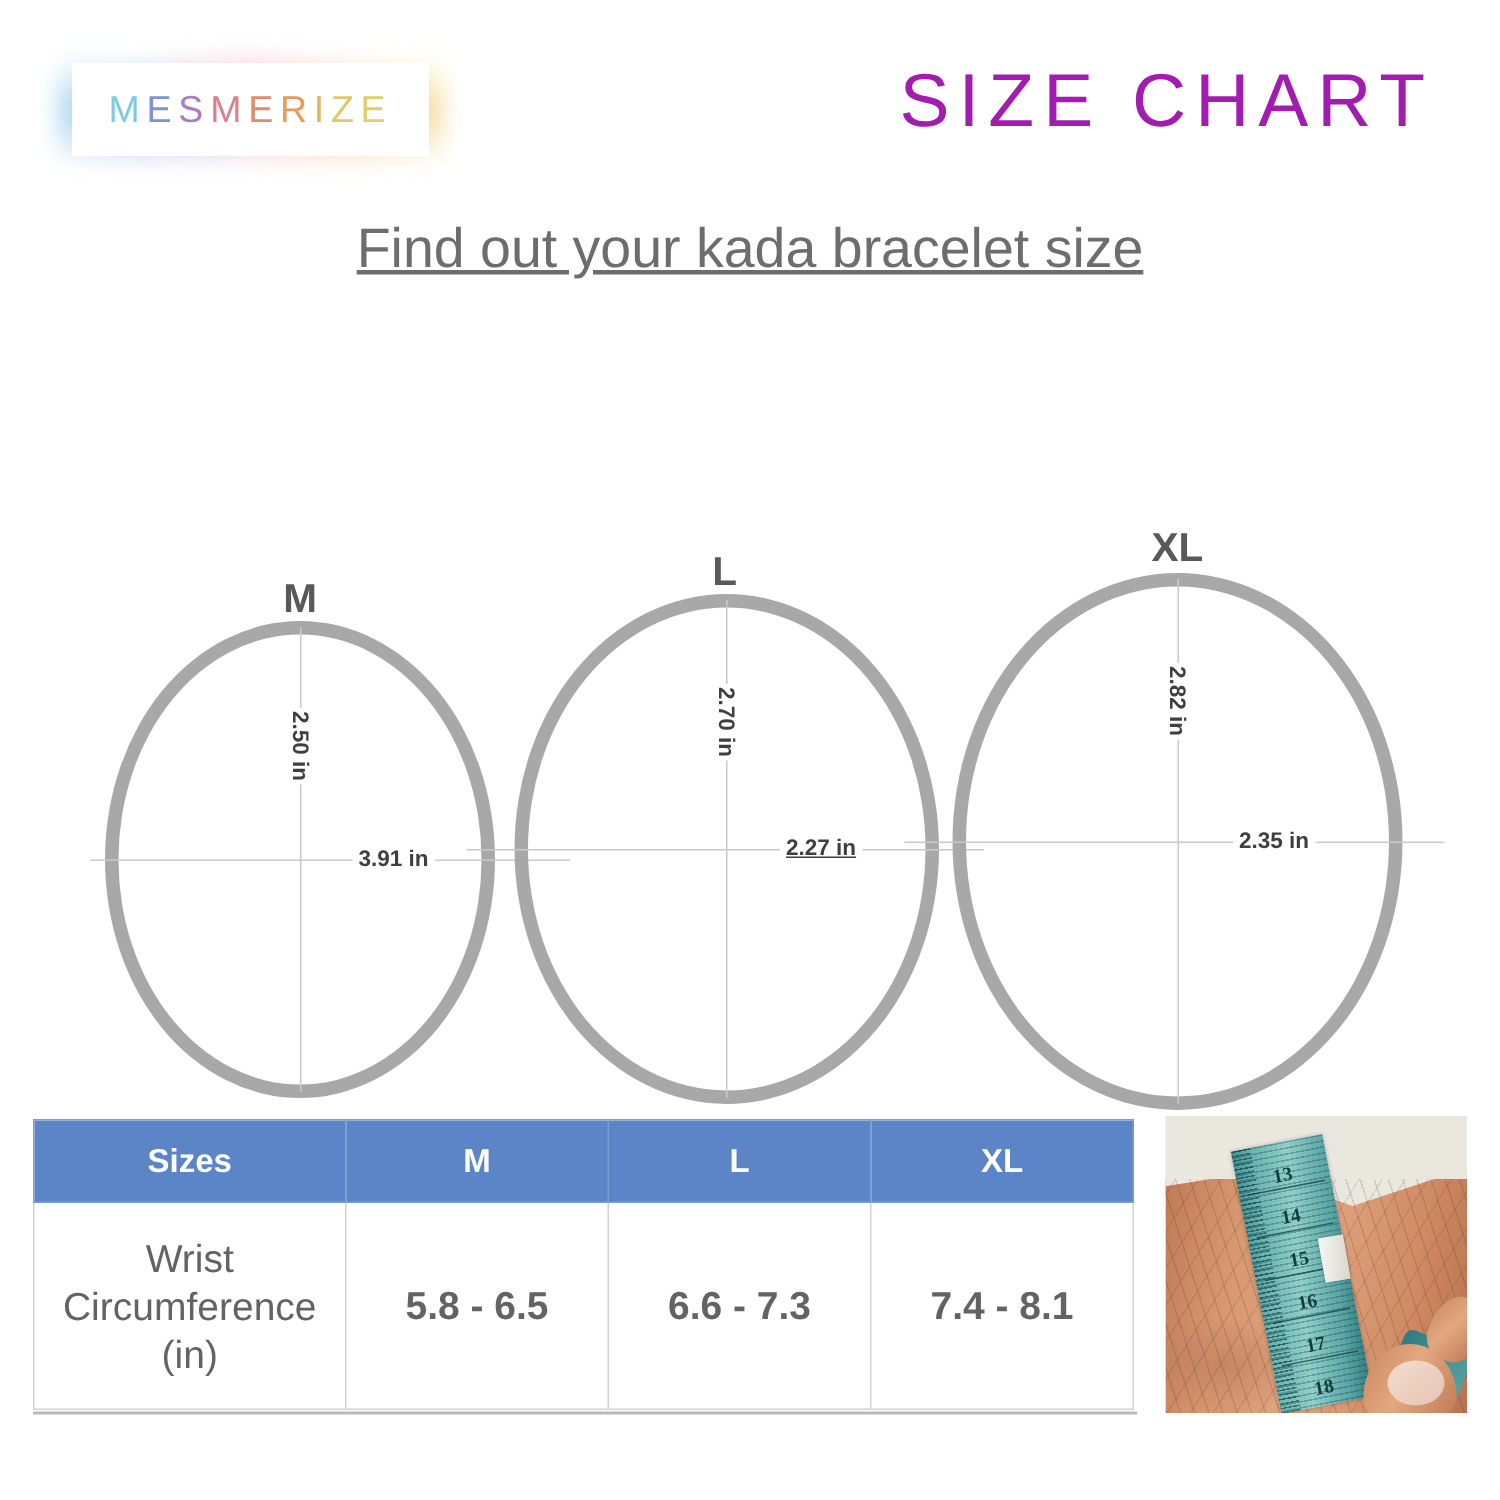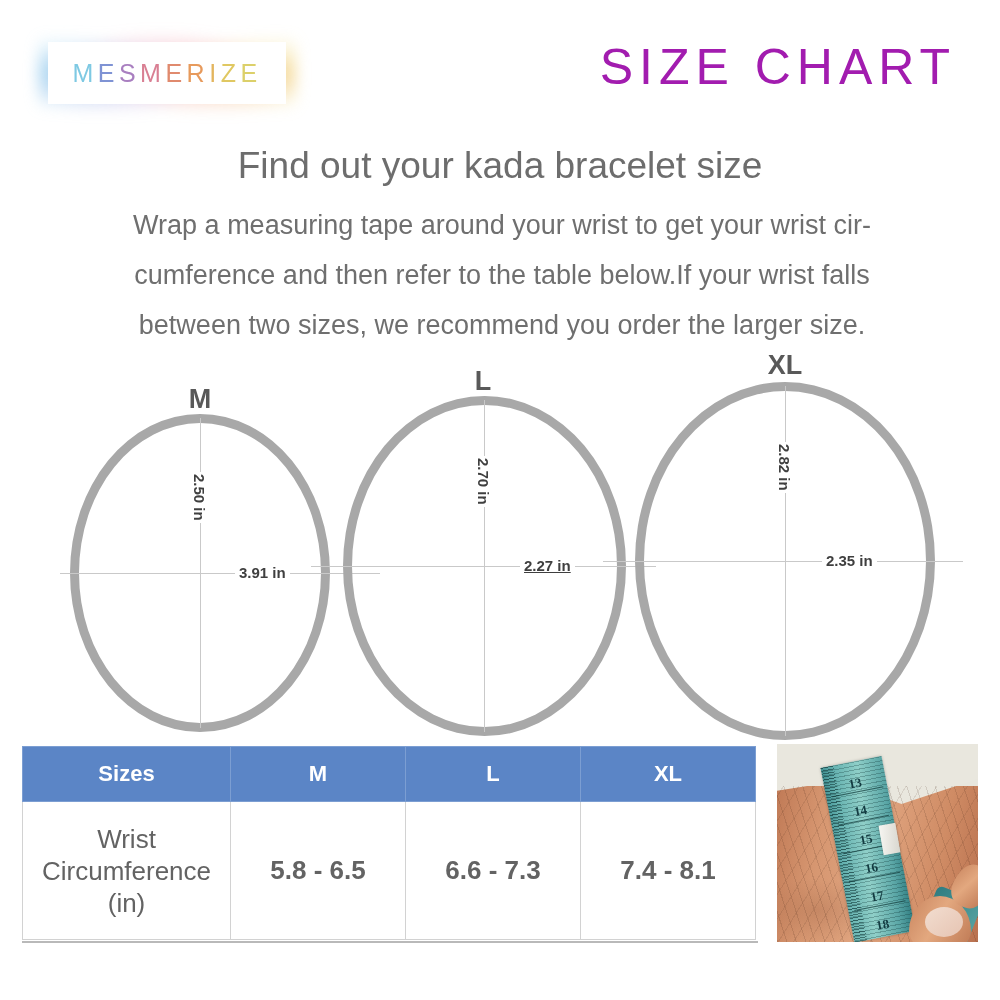--- a/index.html
+++ b/index.html
@@ -46,21 +46,21 @@
   #chart-title {
     position: absolute; right: 44px; top: 38px;
     font-size: 50px; font-weight: 300; letter-spacing: 6px;
     color: #a21caf; white-space: nowrap;
   }
 
   
   #headline {
     position: absolute; left: 0; right: 0; top: 145px;
     text-align: center;
-    font-size: 37px; font-weight: 400; color: #6d6d6d;
+    font-size: 37px; font-weight: 400; color: #6d6d6d; text-decoration: underline;
   }
   #body-copy {
     position: absolute; left: 48px; top: 200px; width: 908px;
     text-align: center;
     font-size: 27px; line-height: 50px; color: #6f6f6f;
   }
   #body-copy .ln { display: block; white-space: nowrap; }
 
   
   #ovals { position: absolute; left: 0; top: 352px; width: 1000px; height: 390px; }
@@ -210,25 +210,20 @@
     <div id="logo-glow"></div>
     <div id="logo-plate">
       <div id="logo-text"><span class="lt" style="color: rgb(126, 201, 227);">M</span><span class="lt" style="color: rgb(127, 147, 212);">E</span><span class="lt" style="color: rgb(169, 127, 192);">S</span><span class="lt" style="color: rgb(217, 127, 147);">M</span><span class="lt" style="color: rgb(224, 138, 110);">E</span><span class="lt" style="color: rgb(231, 154, 92);">R</span><span class="lt" style="color: rgb(227, 181, 94);">I</span><span class="lt" style="color: rgb(224, 200, 98);">Z</span><span class="lt" style="color: rgb(220, 208, 106);">E</span></div>
     </div>
   </div>
 
   <div id="chart-title">SIZE CHART</div>
 
   <div id="headline">Find out your kada bracelet size</div>
 
-  <div id="body-copy">
-    <span class="ln">Wrap a measuring tape around your wrist to get your wrist cir-</span>
-    <span class="ln">cumference and then refer to the table below.If your wrist falls</span>
-    <span class="ln">between two sizes, we recommend you order the larger size.</span>
-  </div>
 
   <div id="ovals">
 
     <div class="oval-unit" style="left:60px; top:40px; width:280px; height:340px;">
       <div class="oval-label" style="left:0; top:-8px; width:280px;">M</div>
       <div class="ring" style="left:10px; top:22px; width:260px; height:318px;"></div>
       <div class="hline" style="left:0; top:181px; width:320px;"></div>
       <div class="vline" style="left:140px; top:26px; height:310px;"></div>
       <div class="dim vert" style="left:148px; top:80px;">2.50 in</div>
       <div class="dim horiz" style="left:175px; top:172px;">3.91 in</div>

